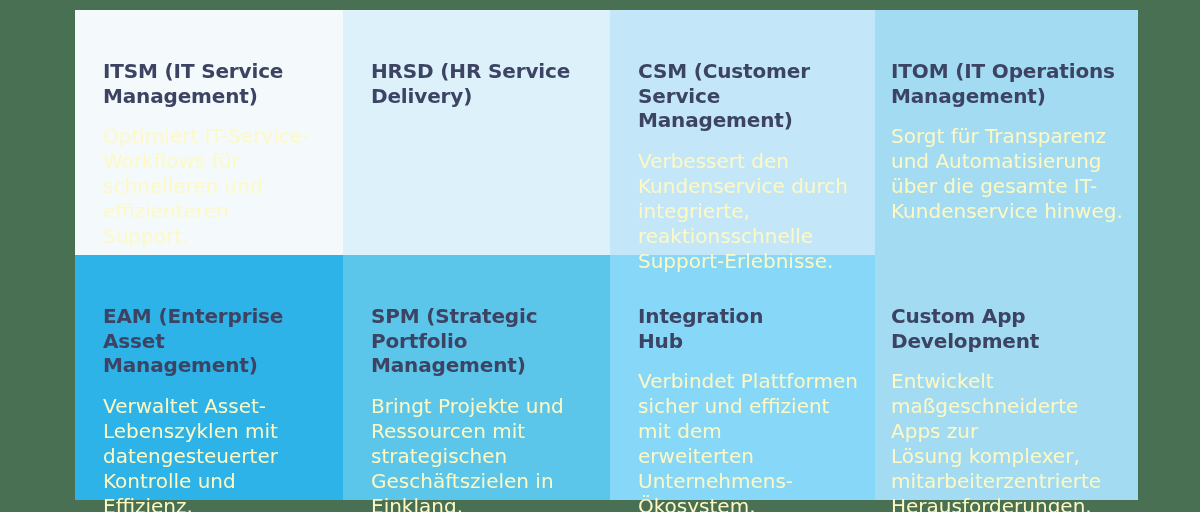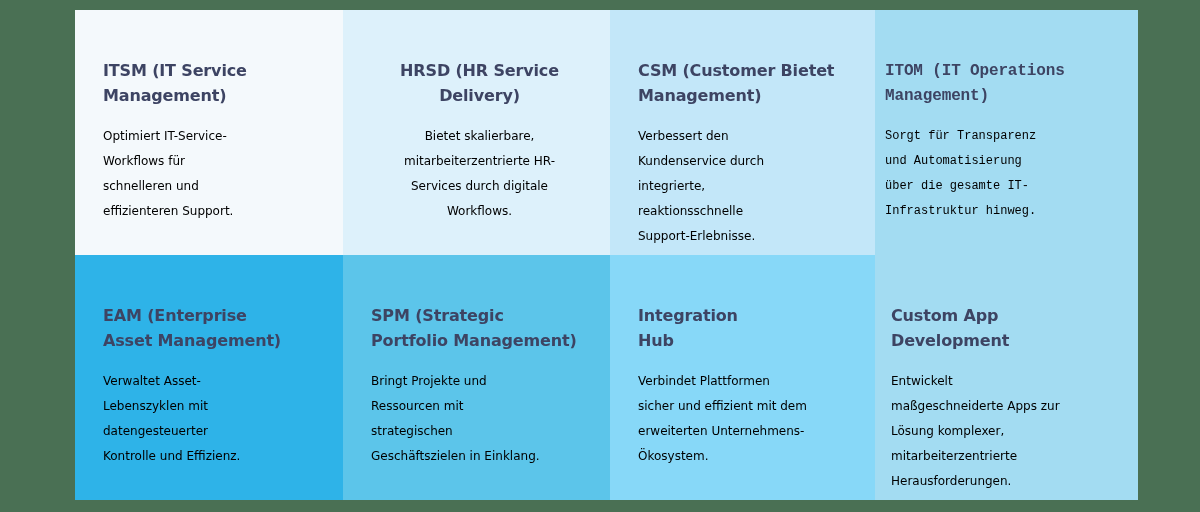--- a/index.html
+++ b/index.html
@@ -23,31 +23,31 @@
     position:absolute;
     z-index:1;
   }
   .inner{
     position:absolute;
     z-index:3;
     left:0;top:0;
   }
   .title{
     font-weight:bold;
-    font-size:16px;
+    font-size:20px;
     line-height:24.5px;
     color:#3d4463;
     letter-spacing:-0.15px;
     margin:0 0 16px 0;
     white-space:pre-line;
   }
   .desc{
-    font-size:12px;
+    font-size:20px;
     line-height:25px;
-    color:#000000;
+    color:#fef9c3;
     margin:0;
     white-space:pre-line;
     font-weight:400;
   }
 </style>
 </head>
 <body>
 
 <div id="board">
 
@@ -57,56 +57,52 @@
     <div class="inner" style="padding:49px 0 0 28px;width:240px;box-sizing:border-box;">
       <div class="title">ITSM (IT Service
 Management)</div>
       <div class="desc">Optimiert IT-Service-
 Workflows für
 schnelleren und
 effizienteren Support.</div>
     </div>
   </div>
 
-  <div class="cell" style="left:268px;top:0px;width:267px;height:245px;text-align:center;">
+  <div class="cell" style="left:268px;top:0px;width:267px;height:245px;">
     <div class="tab" style="left:267px;top:78px;width:24px;height:102px;background:#ddf1fb;"></div>
     <div style="position:absolute;left:0;top:0;width:267px;height:245px;background:#ddf1fb;z-index:2;"></div>
     <div class="inner" style="padding:49px 0 0 28px;width:245px;box-sizing:border-box;">
       <div class="title">HRSD (HR Service
 Delivery)</div>
-      <div class="desc">Bietet skalierbare,
-mitarbeiterzentrierte HR-
-Services durch digitale
-Workflows.</div>
     </div>
   </div>
 
   <div class="cell" style="left:535px;top:0px;width:265px;height:245px;">
     <div class="tab" style="left:265px;top:78px;width:24px;height:102px;background:#c3e7f9;"></div>
     <div style="position:absolute;left:0;top:0;width:265px;height:245px;background:#c3e7f9;z-index:2;"></div>
     <div class="inner" style="padding:49px 0 0 28px;width:250px;box-sizing:border-box;">
-      <div class="title">CSM (Customer Bietet
+      <div class="title">CSM (Customer Service
 Management)</div>
       <div class="desc">Verbessert den
 Kundenservice durch
 integrierte,
 reaktionsschnelle
 Support-Erlebnisse.</div>
     </div>
   </div>
 
   <div class="cell" style="left:800px;top:0px;width:263px;height:245px;">
     <div style="position:absolute;left:0;top:0;width:263px;height:245px;background:#a3dcf2;z-index:2;"></div>
-    <div class="inner" style="padding:49px 0 0 10px;width:250px;box-sizing:border-box;font-family:Liberation Mono, monospace;">
+    <div class="inner" style="padding:49px 0 0 16px;width:250px;box-sizing:border-box;">
       <div class="title">ITOM (IT Operations
 Management)</div>
       <div class="desc">Sorgt für Transparenz
 und Automatisierung
 über die gesamte IT-
-Infrastruktur hinweg.</div>
+Kundenservice hinweg.</div>
     </div>
   </div>
 
   <div class="cell" style="left:0px;top:245px;width:268px;height:245px;">
     <div class="tab" style="left:268px;top:78px;width:24px;height:102px;background:#2eb3e8;"></div>
     <div style="position:absolute;left:0;top:0;width:268px;height:245px;background:#2eb3e8;z-index:2;"></div>
     <div class="inner" style="padding:49px 0 0 28px;width:245px;box-sizing:border-box;">
       <div class="title">EAM (Enterprise
 Asset Management)</div>
       <div class="desc">Verwaltet Asset-

